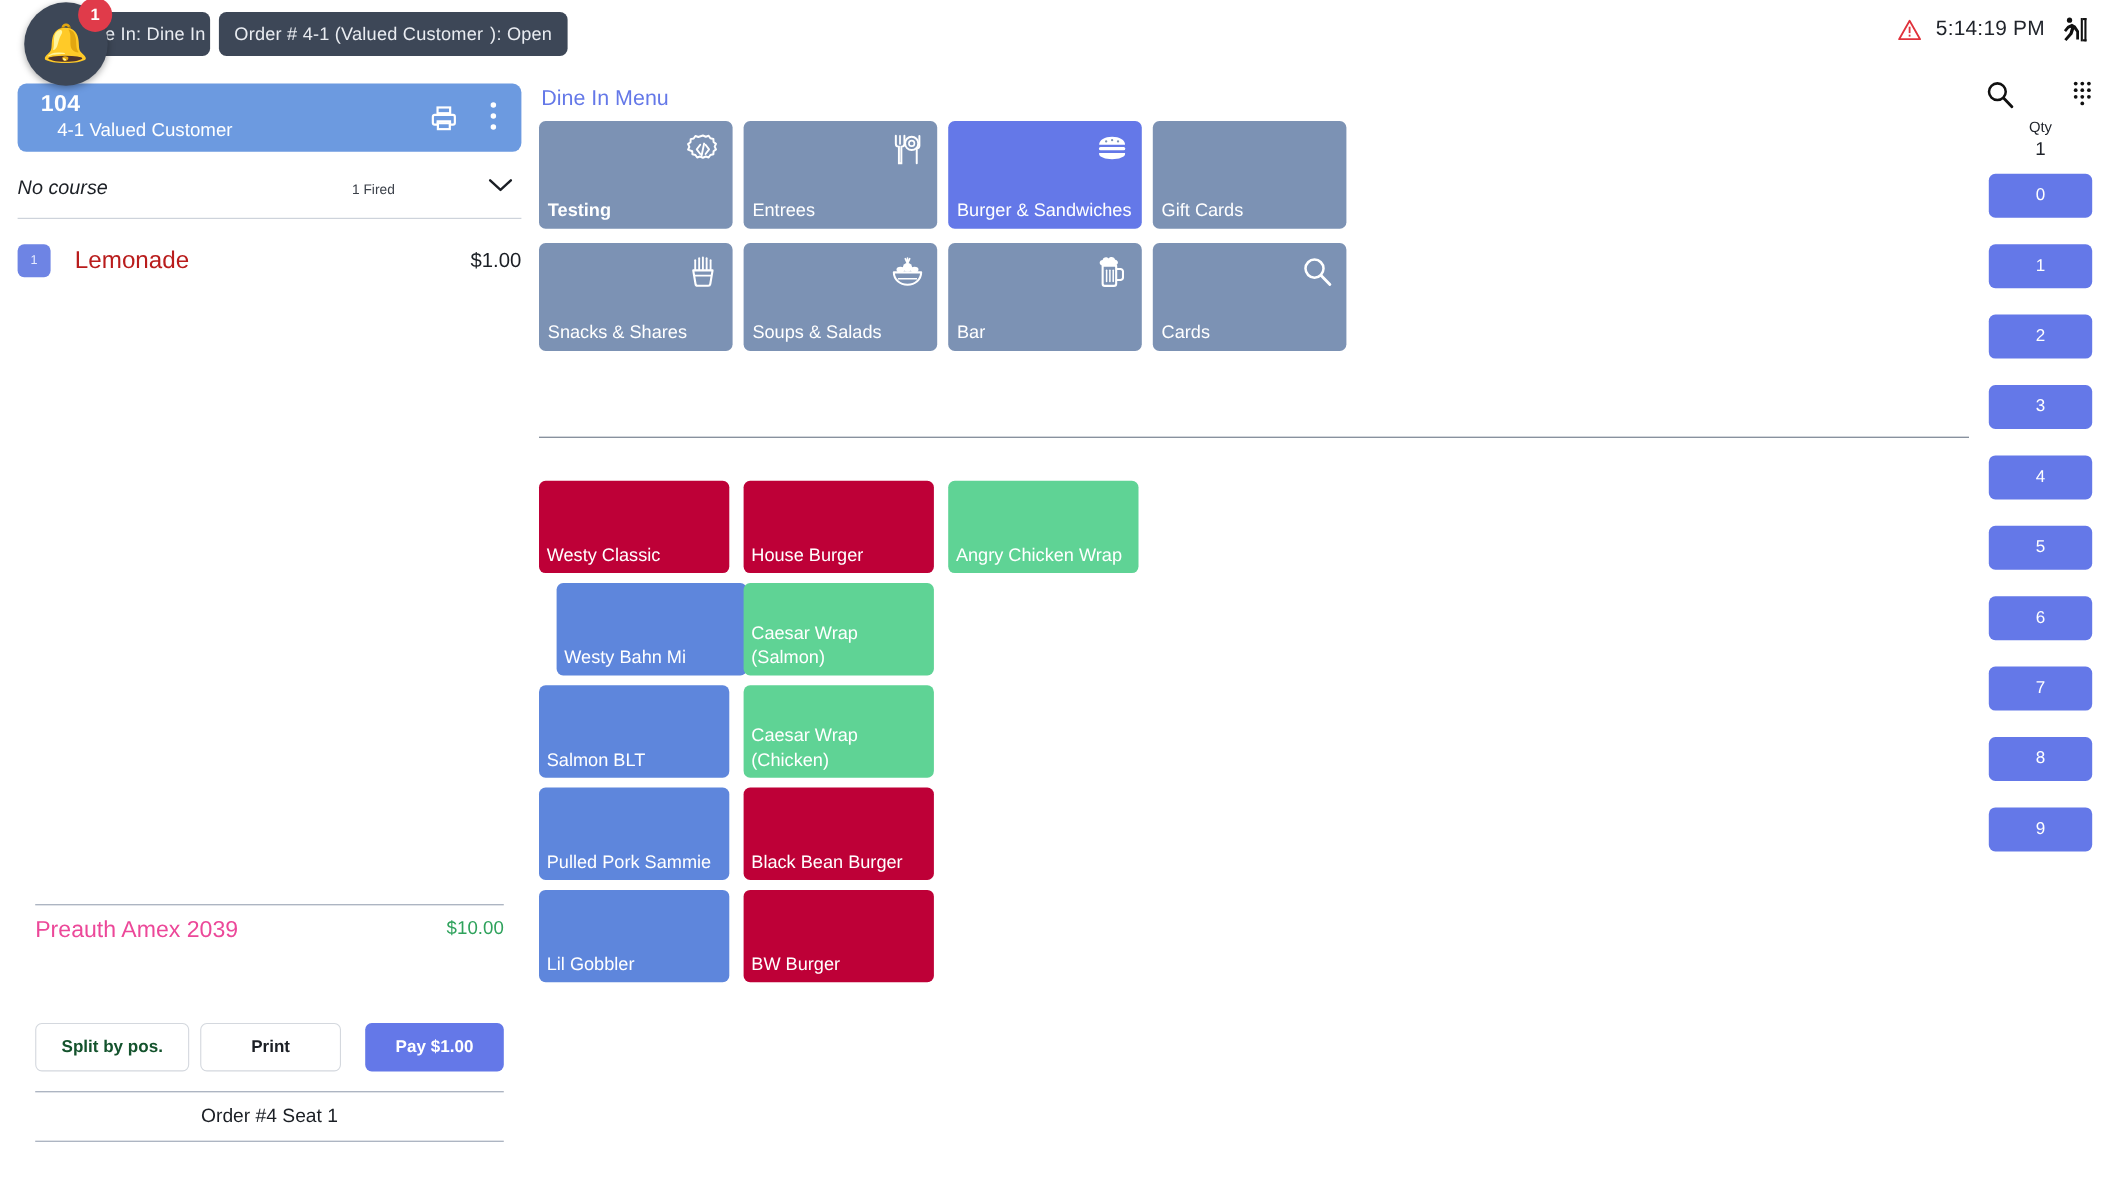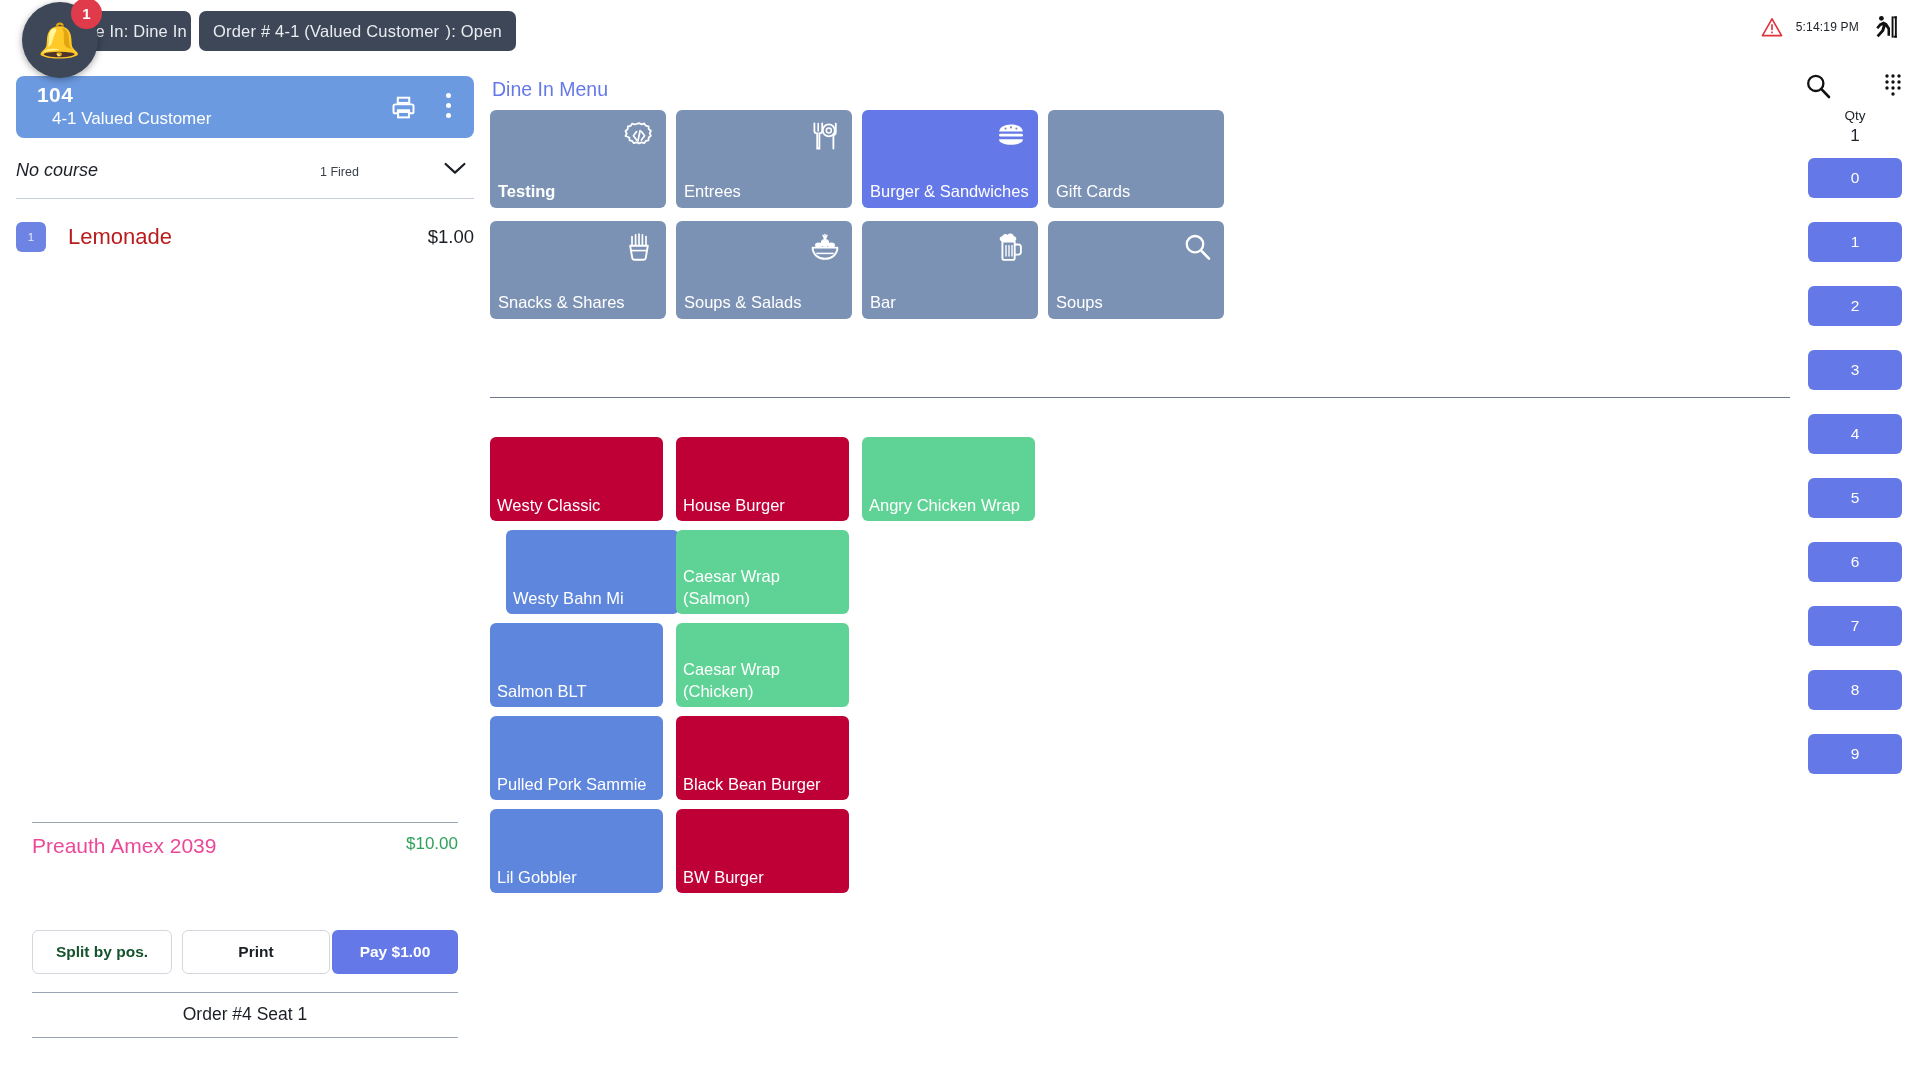--- a/index.html
+++ b/index.html
@@ -48,21 +48,21 @@
     background: #e03b4a; color: #fff;
     font-size: 15px; font-weight: 600;
     display: flex; align-items: center; justify-content: center;
   }
 
   #topbar-right {
     position: absolute; right: 22px; top: 14px;
     display: flex; align-items: center; gap: 13px;
   }
   #warn-icon { width: 22px; height: 20px; display: block; }
-  #clock { font-size: 12px; color: #20242b; letter-spacing: .2px; text-align: center; }
+  #clock { font-size: 19px; color: #20242b; letter-spacing: .2px; text-align: center; }
   #exit-icon { width: 26px; height: 26px; display: block; }
 
   
   #order-panel {
     position: absolute; left: 0; top: 62px;
     width: 490px; height: 1018px;
     background: #ffffff;
   }
   #order-head {
     position: absolute; left: 16px; top: 14px;
@@ -108,21 +108,21 @@
   #preauth-row .pa-label { position:absolute; left:0; top:0; font-size:21px; color:#ec4899; }
   #preauth-row .pa-amt   { position:absolute; right:0; top:0; font-size:17px; color:#2fa25c; }
 
   #pay-btn-row { position:absolute; left:32px; top:868px; width:426px; height:44px; }
   .pay-btn {
     position:absolute; top:0; height:44px; border-radius:6px;
     display:flex; align-items:center; justify-content:center;
     font-size:15.5px; font-weight:600;
   }
   #btn-split { left:0;   width:140px; border:1px solid #d4d8de; background:#fff; color:#14532d; }
-  #btn-print { left:150px; width:148px; border:1px solid #d4d8de; background:#fff; color:#1b1f25; }
+  #btn-print { left:150px; width:128px; border:1px solid #d4d8de; background:#fff; color:#1b1f25; }
   #btn-pay   { left:300px; width:126px; background:#6478e8; color:#ffffff; }
 
   #pay-divider-bot { position:absolute; left:32px; top:930px; width:426px; height:1px; background:#9aa4b3; }
   #seat-label { position:absolute; left:32px; top:942px; width:426px; text-align:center; font-size:17.5px; color:#1b1f25; }
   #seat-divider { position:absolute; left:32px; top:975px; width:426px; height:1px; background:#9aa4b3; }
 
   
   #menu-area { position:absolute; left:490px; top:62px; width:1300px; height:1018px; }
   #menu-title { position:absolute; left:2px; top:16px; font-size:19.5px; color:#6478e8; }
 
@@ -318,21 +318,21 @@
               <path d="M16 13.6 v10.4"></path>
             </g>
           </svg></span>
         <div class="ct-label">Bar</div>
       </div>
       <div class="cat-tile" style="left: 558px; top: 111px;">
         <span class="ct-icon"><svg xmlns="http://www.w3.org/2000/svg" viewBox="0 0 30 30" fill="#fff">
             <circle cx="13" cy="12.2" r="8.2" fill="none" stroke="#fff" stroke-width="2.3"></circle>
             <path d="M19 18.4 L27 26.6" stroke="#fff" stroke-width="2.6" stroke-linecap="round"></path>
           </svg></span>
-        <div class="ct-label">Soups</div>
+        <div class="ct-label">Cards</div>
       </div>
     </div>
   <div id="mid-divider"></div>
   <div class="item-grid" id="item-grid">
       <div class="item-tile" style="left: 0px; top: 0px; background: rgb(190, 0, 55);">
         <div class="it-label">Westy Classic</div>
       </div>
       <div class="item-tile" style="left: 186px; top: 0px; background: rgb(190, 0, 55);">
         <div class="it-label">House Burger</div>
       </div>

